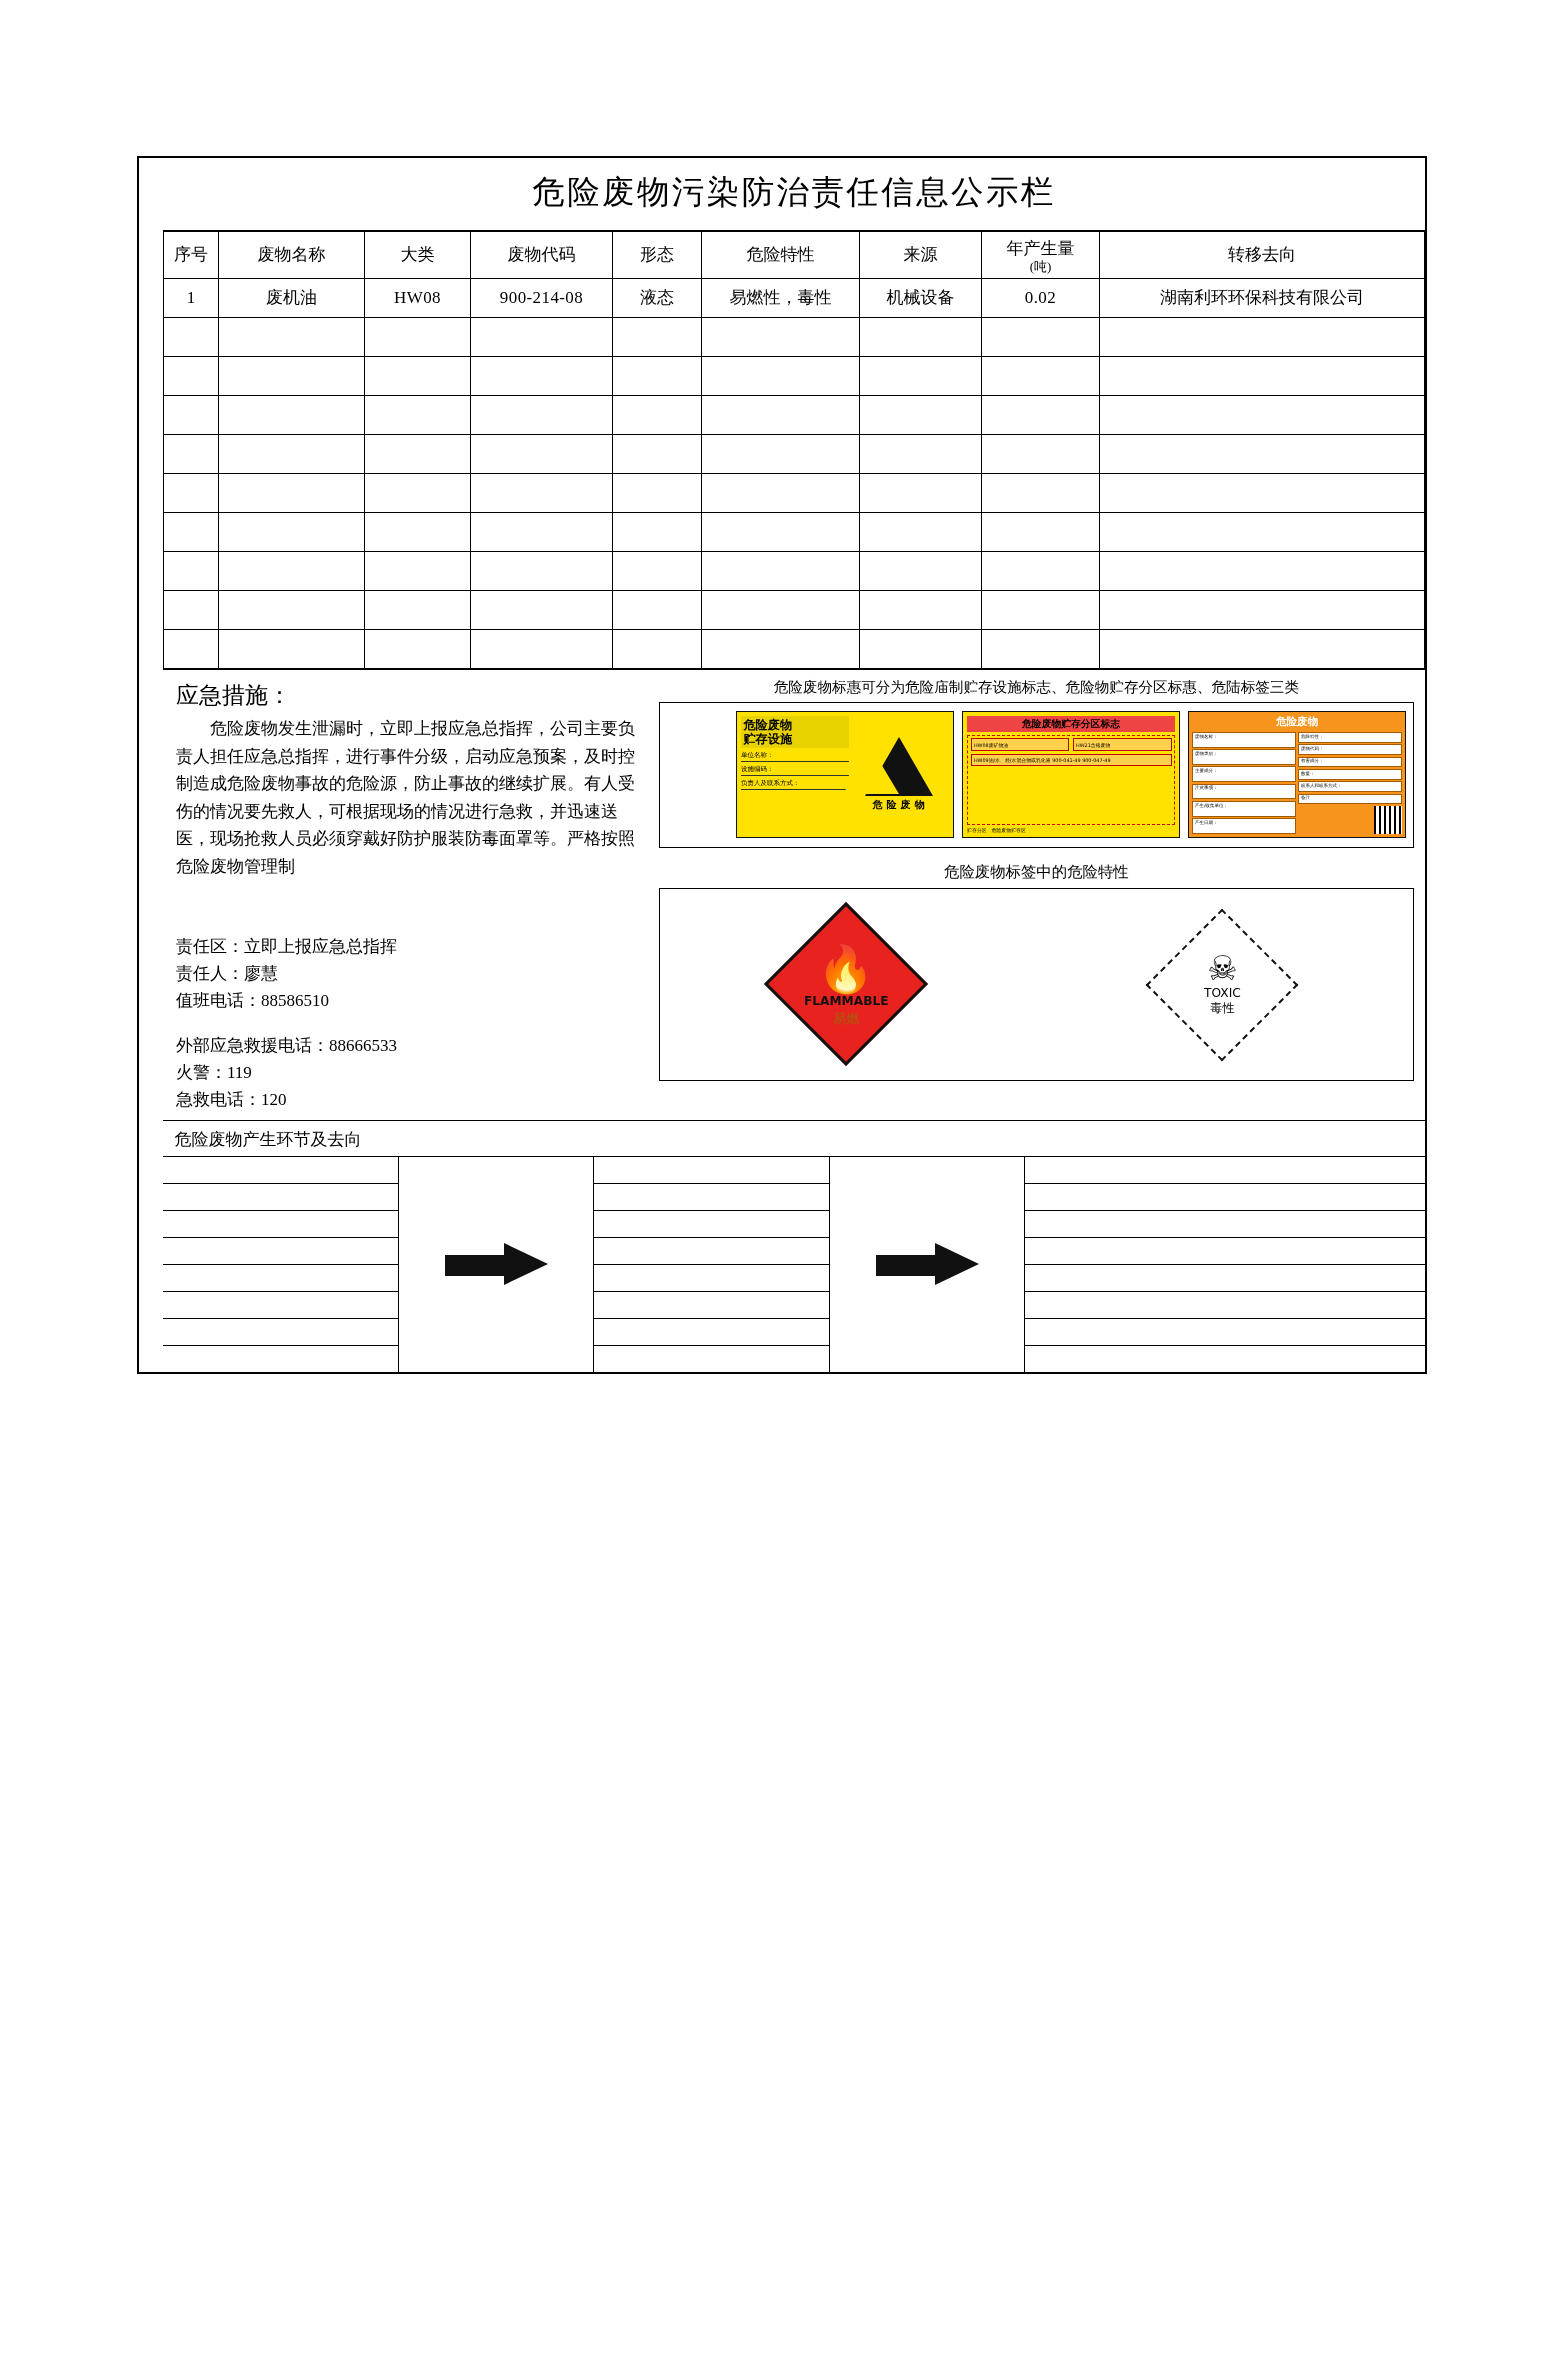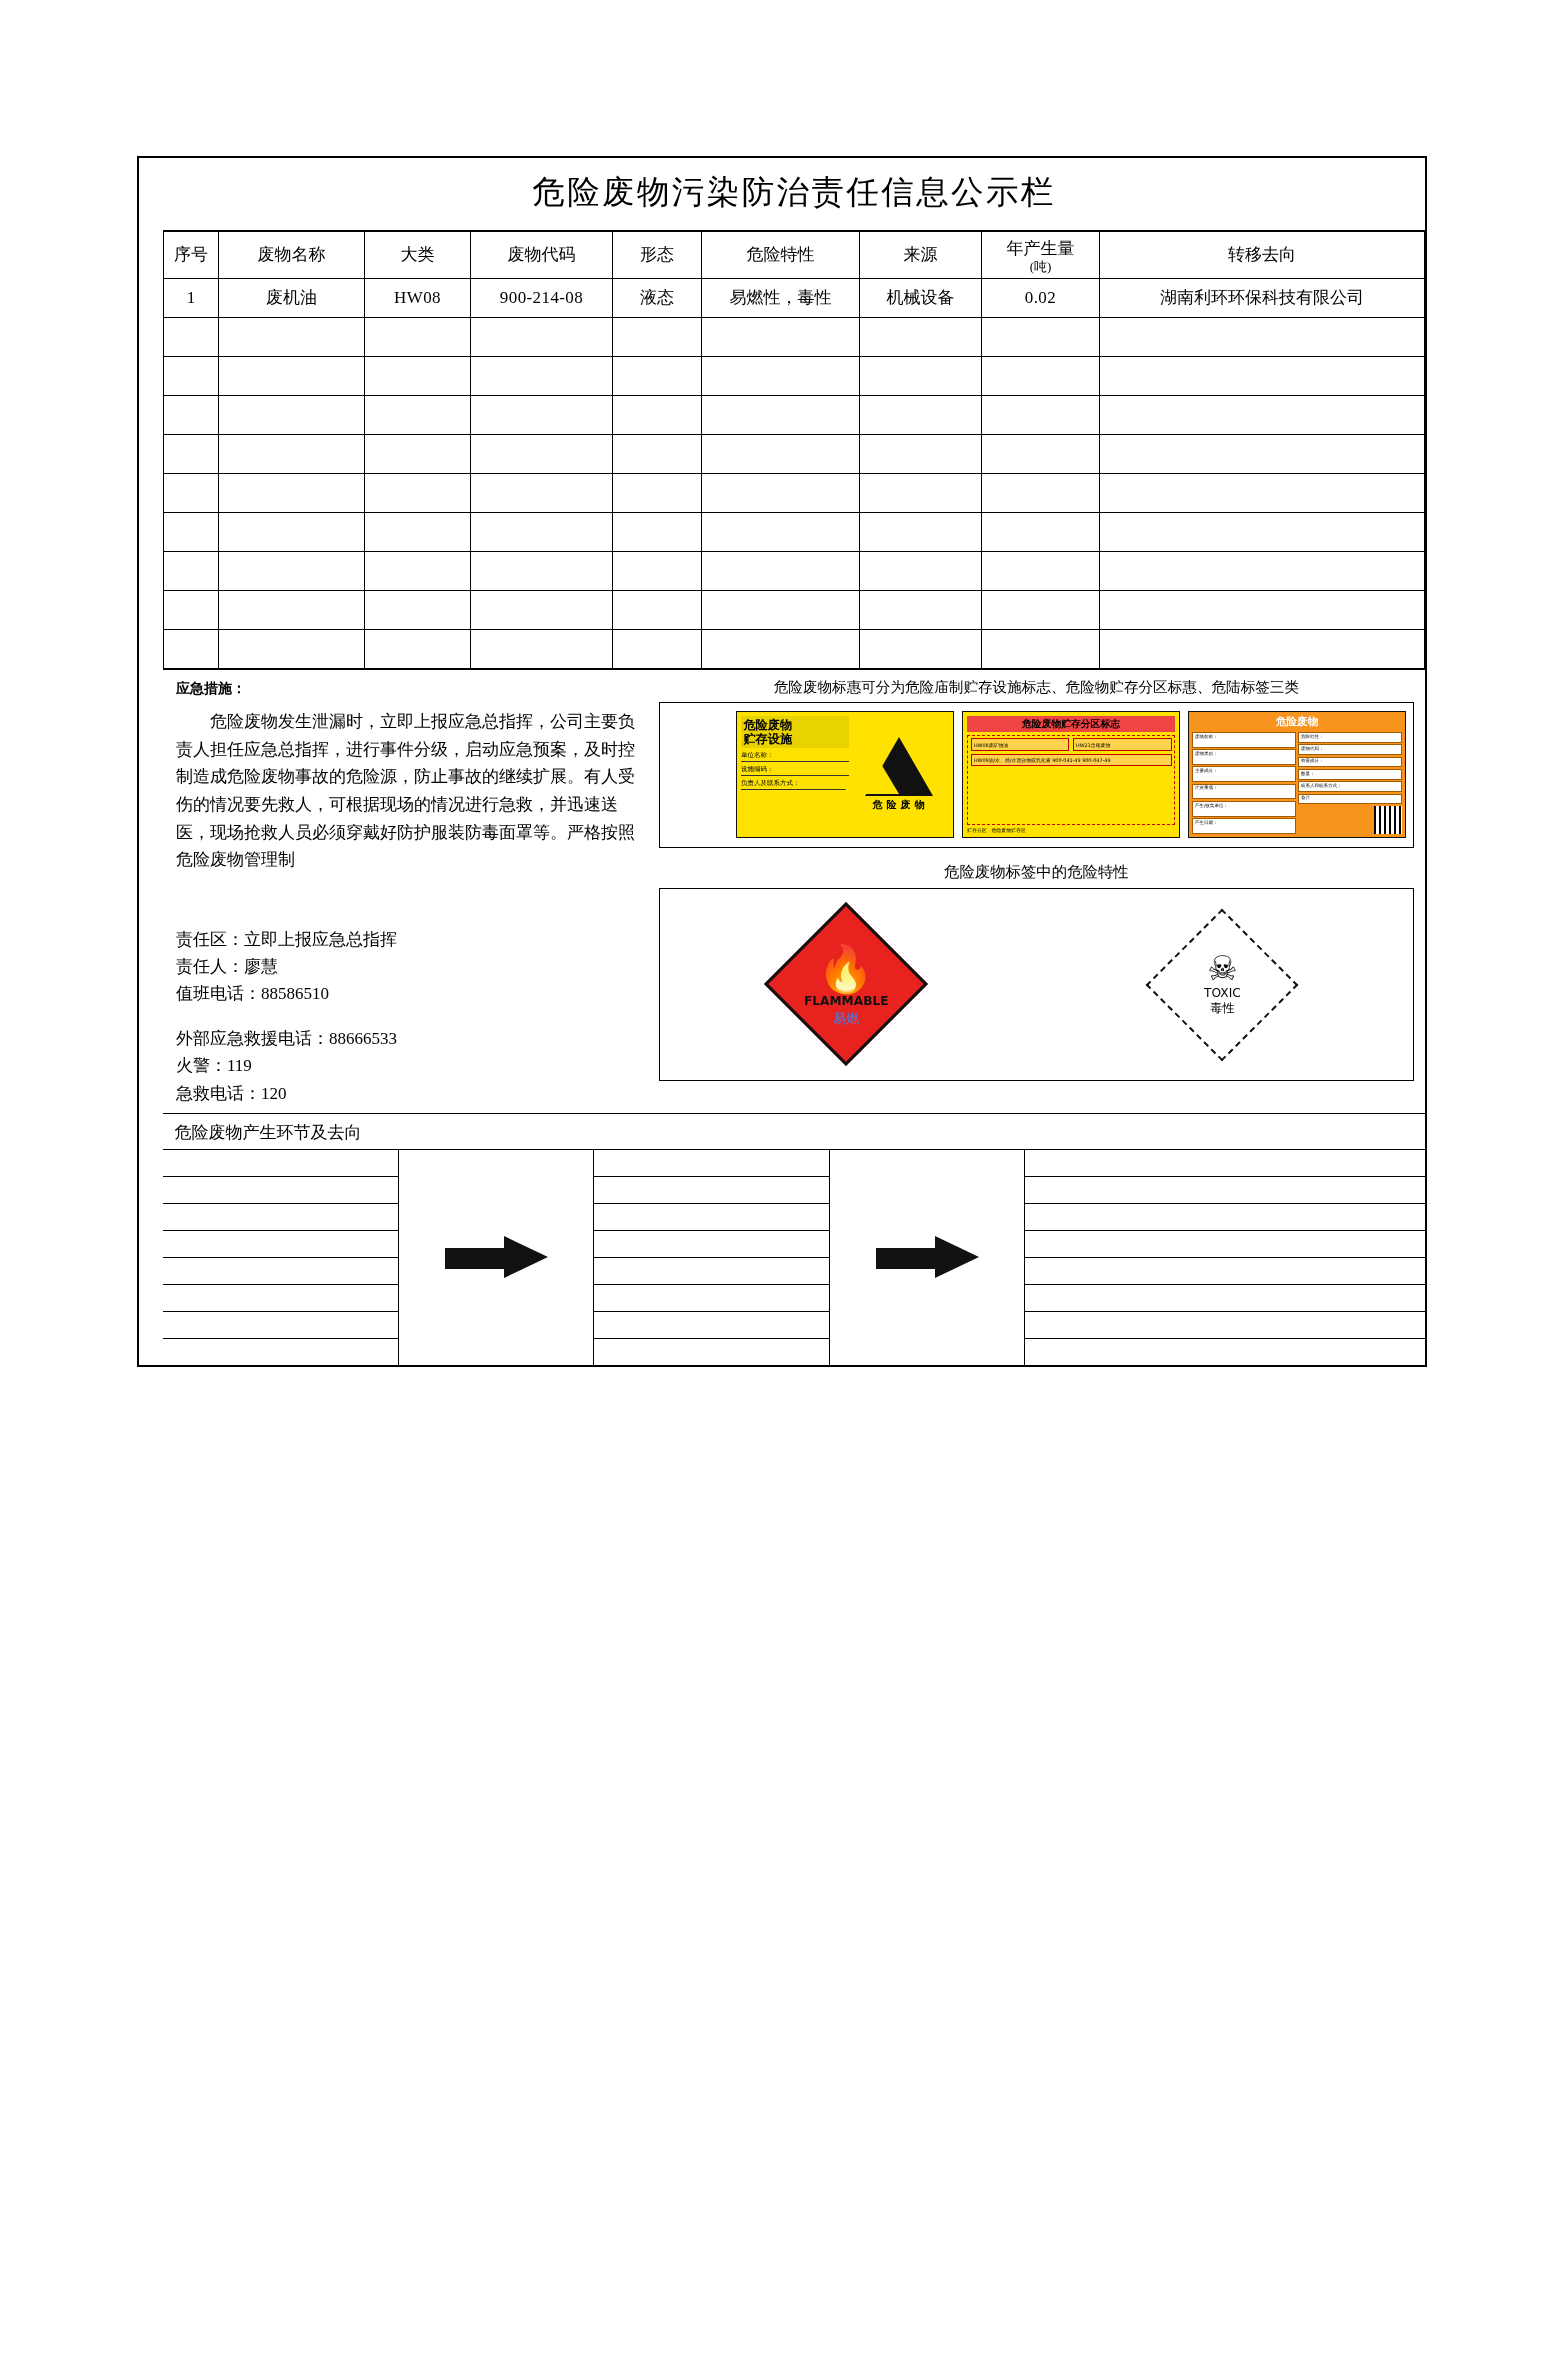--- a/index.html
+++ b/index.html
@@ -78,21 +78,21 @@
     border-right: 0px solid #000;
     padding: 8.1px 13px 6.5px 13px;
     font-size: 17px;
     line-height: 1.55;
   }
   .mid-right {
     flex: 1;
     box-sizing: border-box;
     padding: 4.9px 11.4px 8.1px 8.1px;
   }
-  .emerg-head { font-size: 14px; margin-bottom: 9px; font-weight: bold;}
+  .emerg-head { font-size: 23px; margin-bottom: 2px;}
   .emerg-body { text-indent: 2em; font-size: 17px; line-height: 1.62; }
   .resp-block { margin-top: 52px; font-size: 17px; line-height: 1.6; }
   .resp-block2 { margin-top: 18px; font-size: 17px; line-height: 1.6; }
 
   .right-cap {
     text-align: center;
     font-size: 14.6px;
     margin: 3.3px 0 4.9px 0;
   }
   .sign-row {
@@ -165,21 +165,21 @@
   .diamond {
     position:absolute; left:23px; top:23px; width: 116px; height: 116px; transform: rotate(45deg);
     box-sizing: border-box;
   }
   .flam { background:#e8231f; border: 3.3px solid #111; }
   .dwrap-text {
     position:absolute; inset:0; display:flex; flex-direction:column; align-items:center; justify-content:center; gap:1.6px;
   }
   .flame-glyph { font-size: 46px; line-height: 1; color:#111; margin-top: 4.9px;}
   .flam-label { font-size: 12.2px; font-weight: bold; font-family:"DejaVu Sans", sans-serif; color:#111;}
-  .flam-label2 { font-size: 13px; font-family:"DejaVu Sans", sans-serif; color:#3b82f6;}
+  .flam-label2 { font-size: 13px; font-family:"DejaVu Sans", sans-serif; color:#a16207;}
   .toxic-box { width: 171px; height: 154px; background:#fff; display:flex; align-items:center; justify-content:center; position:relative;}
   .toxic-diamond {
     width: 104px; height: 104px; transform: rotate(45deg); border: 2.4px dashed #111; background:#fff;
   }
   .toxic-text { position:absolute; inset:0; display:flex; flex-direction:column; align-items:center; justify-content:center;}
   .skull { font-size: 34px; line-height:1; }
   .toxic-l1 { font-size: 12.2px; font-family:"DejaVu Sans", sans-serif; }
   .toxic-l2 { font-size: 12.2px; }
 
   

